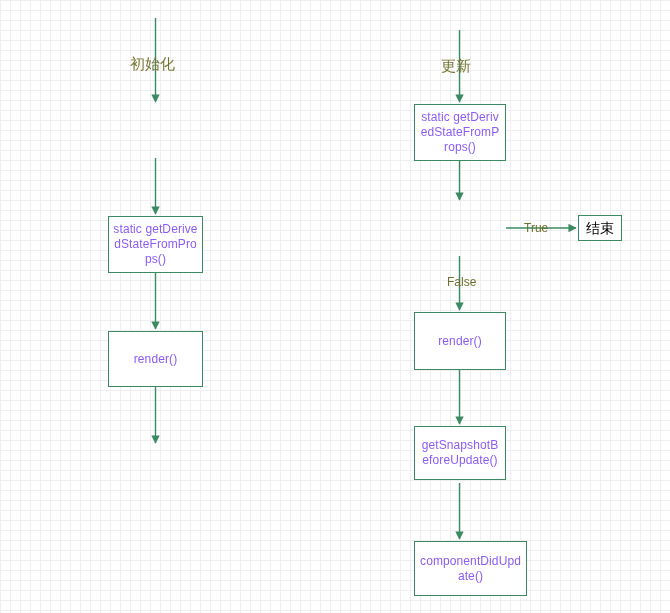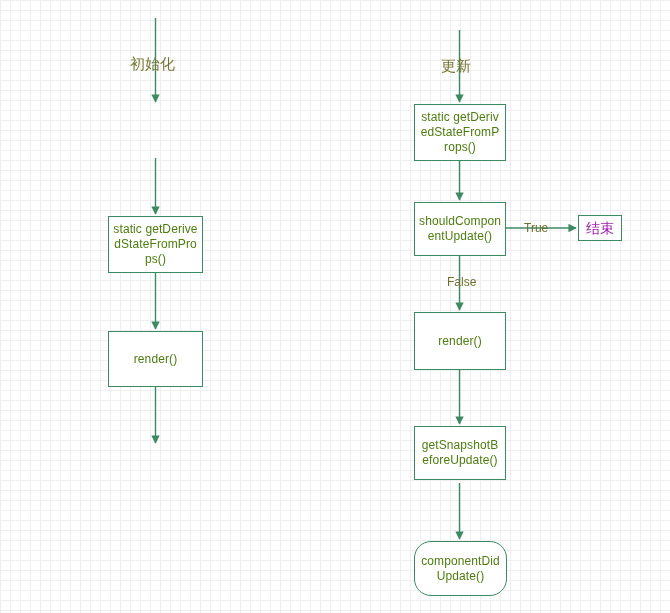--- a/index.html
+++ b/index.html
@@ -31,38 +31,38 @@
     top: 0;
     width: 670px;
     height: 613px;
     pointer-events: none;
   }
   .node {
     position: absolute;
     box-sizing: border-box;
     border: 1px solid #3c8a62;
     background: #ffffff;
-    color: #4d7c0f;
+    color: #8b5cf6;
     display: flex;
     align-items: center;
     justify-content: center;
     text-align: center;
     line-height: 15px;
     font-size: 12px;
     letter-spacing: 0.1px;
     word-break: break-all;
   }
   .node-text {
     display: block;
     padding: 0 4px;
     width: 100%;
   }
   .node.terminal {
     font-size: 14px;
-    color: #a21caf;
+    color: #000000;
     word-break: keep-all;
   }
   .branch-label {
     position: absolute;
     color: #6f6f2c;
     font-size: 12px;
     line-height: 14px;
     white-space: nowrap;
     background: transparent;
   }
@@ -116,33 +116,30 @@
 
   <div class="node" style="left:108px; top:331px; width:95px; height:56px;">
     <span class="node-text">render()</span>
   </div>
 
 
   <div class="node" style="left:414px; top:104px; width:92px; height:57px;">
     <span class="node-text">static getDerivedStateFromProps()</span>
   </div>
 
-  <div class="node" style="left:414px; top:202px; width:92px; height:54px;">
-    <span class="node-text">shouldComponentUpdate()</span>
-  </div>
 
   <div class="node" style="left:414px; top:312px; width:92px; height:58px;">
     <span class="node-text">render()</span>
   </div>
 
   <div class="node" style="left:414px; top:426px; width:92px; height:54px;">
     <span class="node-text">getSnapshotBeforeUpdate()</span>
   </div>
 
-  <div class="node" style="left:414px; top:541px; width:93px; height:55px;border-radius:17px;">
+  <div class="node" style="left:414px; top:541px; width:113px; height:55px;">
     <span class="node-text">componentDidUpdate()</span>
   </div>
 
   <div class="node terminal" style="left:578px; top:215px; width:44px; height:26px;">
     <span class="node-text">结束</span>
   </div>
 
 </div>
 
 </body></html>

